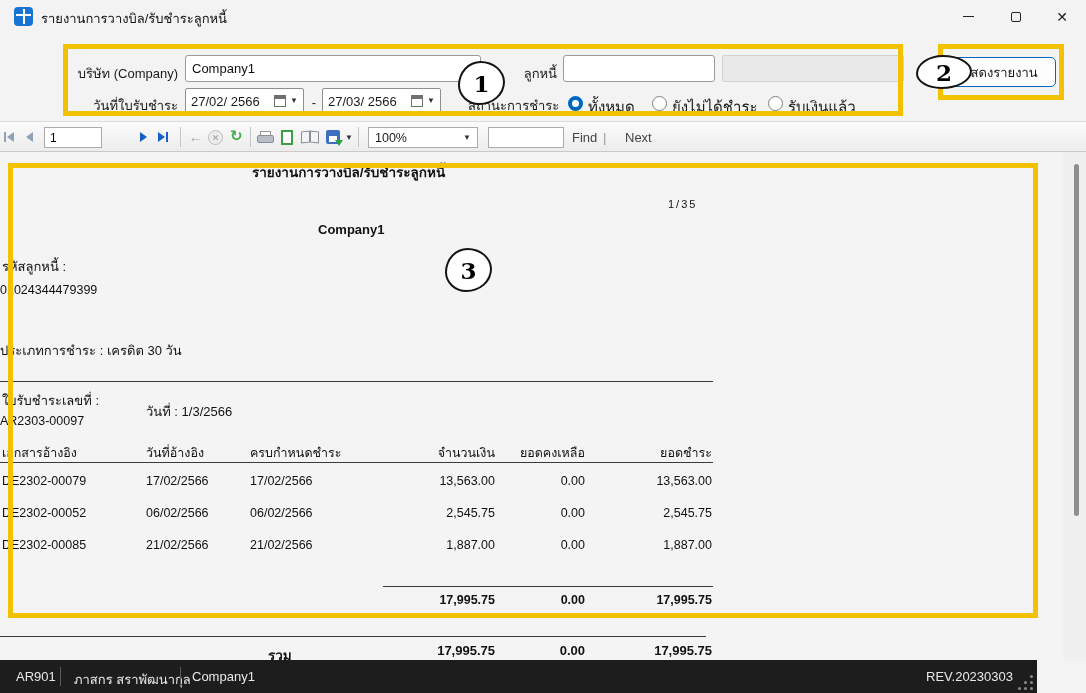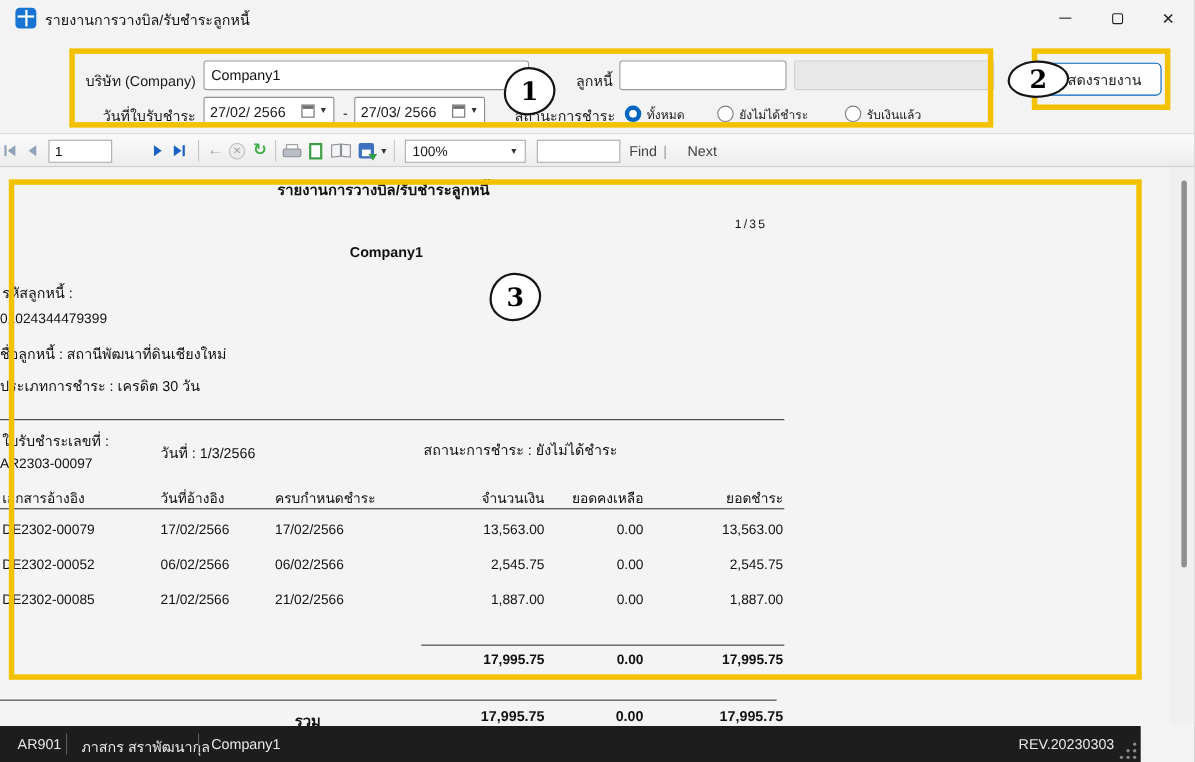--- a/index.html
+++ b/index.html
@@ -43,21 +43,21 @@
   .searchbox{ position:absolute; background:#fff; border:1px solid #9a9a9a; border-radius:3px;
               display:flex; align-items:center; padding:0 6px; }
   .searchbox input{ flex:1; border:none; outline:none; font-size:13px; font-family:inherit; background:transparent; }
   .mag{ position:relative; width:11px; height:11px; }
   .mag .lens{ position:absolute; left:0; top:0; width:8px; height:8px; border:2px solid #0b7bd4; border-radius:50%; }
   .mag .handle{ position:absolute; left:8px; top:8px; width:5px; height:2px; background:#0b7bd4;
                 transform:rotate(45deg); transform-origin:0 0; }
   .radio{ position:absolute; width:15px; height:15px; border-radius:50%; background:#fff; }
   .radio.sel{ border:4.5px solid #0067C0; }
   .radio.unsel{ border:1px solid #808080; }
-  .rlabel{ position:absolute; font-size:11px;text-align:right; }
+  .rlabel{ position:absolute; font-size:15px;text-align:right; }
   .showbtn{ position:absolute; background:#fdfdfd; border:1.6px solid #0067C0; border-radius:5px;
             font-size:13px; color:#1a1a1a; display:flex; align-items:center; justify-content:center;
             font-family:inherit; }
 
   
   .toolbar{ position:absolute; left:0; top:121px; width:1086px; height:31px;
             background:linear-gradient(#fbfbfb,#ececec); border-top:1px solid #dcdcdc;
             border-bottom:1px solid #c9c9c9; }
   .titem{ position:absolute; display:flex; align-items:center; justify-content:center; }
   .tsep{ position:absolute; top:5px; width:1px; height:20px; background:#c6c6c6; }
@@ -238,29 +238,27 @@
   <div class="viewer">
     <div class="scrolltrack"></div>
     <div class="scrollthumb"></div>
 
     <div class="rtext rbold" style="left:252px; top:9px; font-size:13.5px;">รายงานการวางบิล/รับชำระลูกหนี้</div>
     <div class="rtext" style="left:668px; top:46px; font-size:11px; letter-spacing:2px;">1/35</div>
     <div class="rtext rbold" style="left:318px; top:70px;">Company1</div>
 
     <div class="rtext" style="left:2px; top:104px;">รหัสลูกหนี้ :</div>
     <div class="rtext" style="left:0px; top:131px; font-size:12.5px;">01024344479399</div>
-    <div class="rtext" style="left:0px; top:159px;">ชื่อลูกหนี้ : สถานีพัฒนาที่ดินเชียงใหม่</div>
     <div class="rtext" style="left:0px; top:188px;">ประเภทการชำระ : เครดิต 30 วัน</div>
 
     <div class="hline" style="left:0px; top:229px; width:713px;"></div>
 
     <div class="rtext" style="left:2px; top:238px;">ใบรับชำระเลขที่ :</div>
     <div class="rtext" style="left:0px; top:262px; font-size:12.5px;">AR2303-00097</div>
     <div class="rtext" style="left:146px; top:249px;">วันที่ : 1/3/2566</div>
-    <div class="rtext" style="left:385px; top:247px;">สถานะการชำระ : ยังไม่ได้ชำระ</div>
 
     <div>
       <div class="rtext" style="left:2px; top:291px; font-size:12.5px;">เอกสารอ้างอิง</div>
       <div class="rtext" style="left:146px; top:291px; font-size:12.5px;">วันที่อ้างอิง</div>
       <div class="rtext" style="left:250px; top:291px; font-size:12.5px;">ครบกำหนดชำระ</div>
       <div class="rtext num" style="left:380px; top:291px; width:115px; font-size:12.5px;">จำนวนเงิน</div>
       <div class="rtext num" style="left:490px; top:291px; width:95px; font-size:12.5px;">ยอดคงเหลือ</div>
       <div class="rtext num" style="left:600px; top:291px; width:112px; font-size:12.5px;">ยอดชำระ</div>
     </div>
     <div class="hline" style="left:0px; top:310px; width:713px;"></div>

